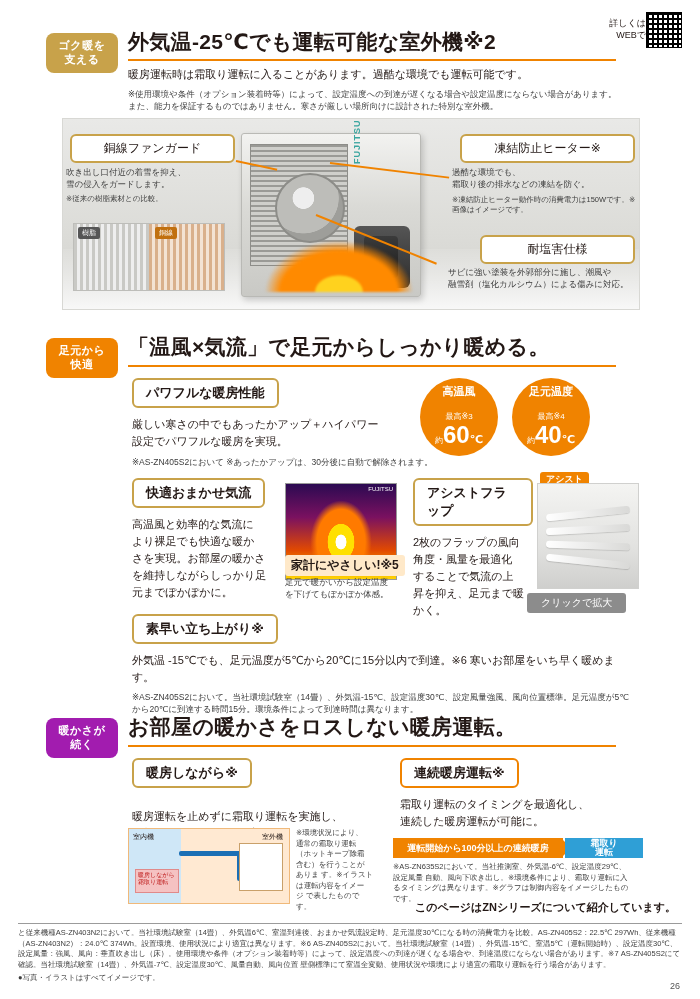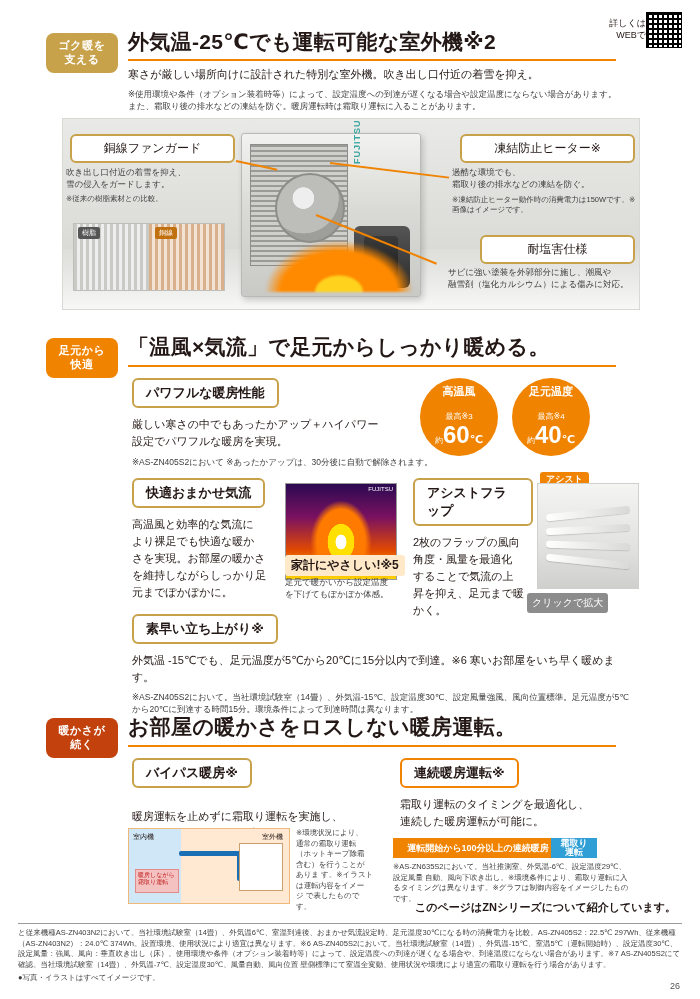--- a/index.html
+++ b/index.html
@@ -19,21 +19,21 @@
     background:#c8a24a;
     color:#fff;
     border-radius:8px;
     display:flex;flex-direction:column;align-items:center;justify-content:center;
     font-size:11px;font-weight:bold;line-height:1.25;
     letter-spacing:0.5px;
     padding:6px 2px;
     box-sizing:border-box;
   }
   .tab.orange{background:#f08300;}
-  .tab.orange2{background:#c2410c;}
+  .tab.orange2{background:#a21caf;}
   .sec-title{
     font-size:21px;font-weight:bold;color:#231815;letter-spacing:0.3px;
   }
   .rule-orange{height:2px;background:#f08300;}
   .box-ttl{
     display:inline-block;
     border:2px solid #c8a24a;
     border-radius:6px;
     background:#fff;
     font-size:13px;font-weight:bold;
@@ -162,21 +162,21 @@
     position:absolute;left:8px;width:84px;height:7px;border-radius:4px;
     background:linear-gradient(90deg,#ffffff,#d9d9d7);
     box-shadow:0 1px 1px rgba(0,0,0,.15);
   }
   .flap-tag{
     position:absolute;left:540px;top:472px;background:#f08300;color:#fff;
     font-size:9px;font-weight:bold;padding:2px 6px;border-radius:3px;line-height:1.2;text-align:center;
   }
   .zoom-btn{
     position:absolute;left:527px;top:593px;background:#8c8c8c;color:#fff;
-    font-size:10px;padding:3px 5px;border-radius:3px;
+    font-size:10px;padding:3px 14px;border-radius:3px;
   }
 
   
   .s3-tab{position:absolute;left:46px;top:718px;}
   .s3-title{position:absolute;left:128px;top:713px;}
   .s3-rule{position:absolute;left:128px;top:745px;width:488px;}
 
   .diag{
     position:absolute;left:128px;top:828px;width:160px;height:74px;
     background:#ffe9d2;border:1px solid #f0b97a;
@@ -192,21 +192,21 @@
   .diag .outdoor{
     position:absolute;right:6px;top:14px;width:42px;height:46px;background:#fff;border:1px solid #c9a06a;
   }
 
   .bar-flow{position:absolute;left:393px;top:838px;width:238px;height:20px;padding-left:21px;}
   .bar-flow .seg{
     position:absolute;top:0;height:20px;color:#fff;font-size:9px;font-weight:bold;
     display:flex;align-items:center;justify-content:center;
   }
   .bar-flow .seg.a{left:0;width:170px;background:#f08300;}
-  .bar-flow .seg.b{left:158px;width:46px;background:#2f9fd6;}
+  .bar-flow .seg.b{left:172px;width:78px;background:#2f9fd6;}
   .arrow-r{position:absolute;top:0;width:0;height:0;border-top:10px solid transparent;border-bottom:10px solid transparent;}
 
   .footer-rule{position:absolute;left:18px;top:923px;width:664px;height:1px;background:#9b9b9b;}
   .footer{position:absolute;left:18px;top:928px;width:664px;}
   .pagenum{position:absolute;right:20px;bottom:8px;font-size:9px;color:#555;}
   .zn-note{position:absolute;right:24px;top:900px;font-size:11px;font-weight:bold;}
 </style>
 </head>
 <body>
 
@@ -219,24 +219,24 @@
     </div>
     <div class="qr"></div>
   </div>
 
   <div class="tab s1-tab">
     <span>ゴク暖を</span>
     <span>支える</span>
   </div>
   <div class="sec-title s1-title">外気温-25℃でも運転可能な室外機※2</div>
   <div class="rule-orange s1-rule"></div>
-  <div class="body-txt s1-lead">寒さが厳しい場所向けに設計された特別な室外機。吹き出し口付近の着雪を抑え。</div>
+  <div class="body-txt s1-lead">暖房運転時は霜取り運転に入ることがあります。過酷な環境でも運転可能です。</div>
   <div class="s1-notes">
     <div class="note">※使用環境や条件（オプション装着時等）によって、設定温度への到達が遅くなる場合や設定温度にならない場合があります。</div>
-    <div class="note">また、霜取り後の排水などの凍結を防ぐ。暖房運転時は霜取り運転に入ることがあります。</div>
+    <div class="note">また、能力を保証するものではありません。寒さが厳しい場所向けに設計された特別な室外機。</div>
   </div>
 
   <div class="photo">
     <div class="snowpatch"></div>
     <div class="unit">
       <div class="grill">
         <div class="fan"></div>
       </div>
       <div class="brand">FUJITSU</div>
       <div class="compressor"></div>
@@ -348,21 +348,21 @@
   </div>
 
   <div class="tab orange2 s3-tab">
     <span>暖かさが</span>
     <span>続く</span>
   </div>
   <div class="sec-title s3-title">お部屋の暖かさをロスしない暖房運転。</div>
   <div class="rule-orange s3-rule"></div>
 
   <div style="position:absolute;left:132px;top:758px;width:270px;">
-    <div class="box-ttl">バイパス暖房※</div>
+    <div class="box-ttl">暖房しながら※</div>
     <div class="body-txt" style="white-space:pre-line;margin-top:20px;">暖房運転を止めずに霜取り運転を実施し、
 お部屋の暖かさをキープ。※7</div>
   </div>
 
   <div class="diag">
     <div class="room"></div>
     <div class="lbl" style="left:4px;top:3px;">室内機</div>
     <div class="lbl" style="right:6px;top:3px;">室外機</div>
     <div class="pipe" style="left:50px;top:22px;width:62px;"></div>
     <div class="pipe v" style="left:108px;top:22px;height:30px;"></div>

